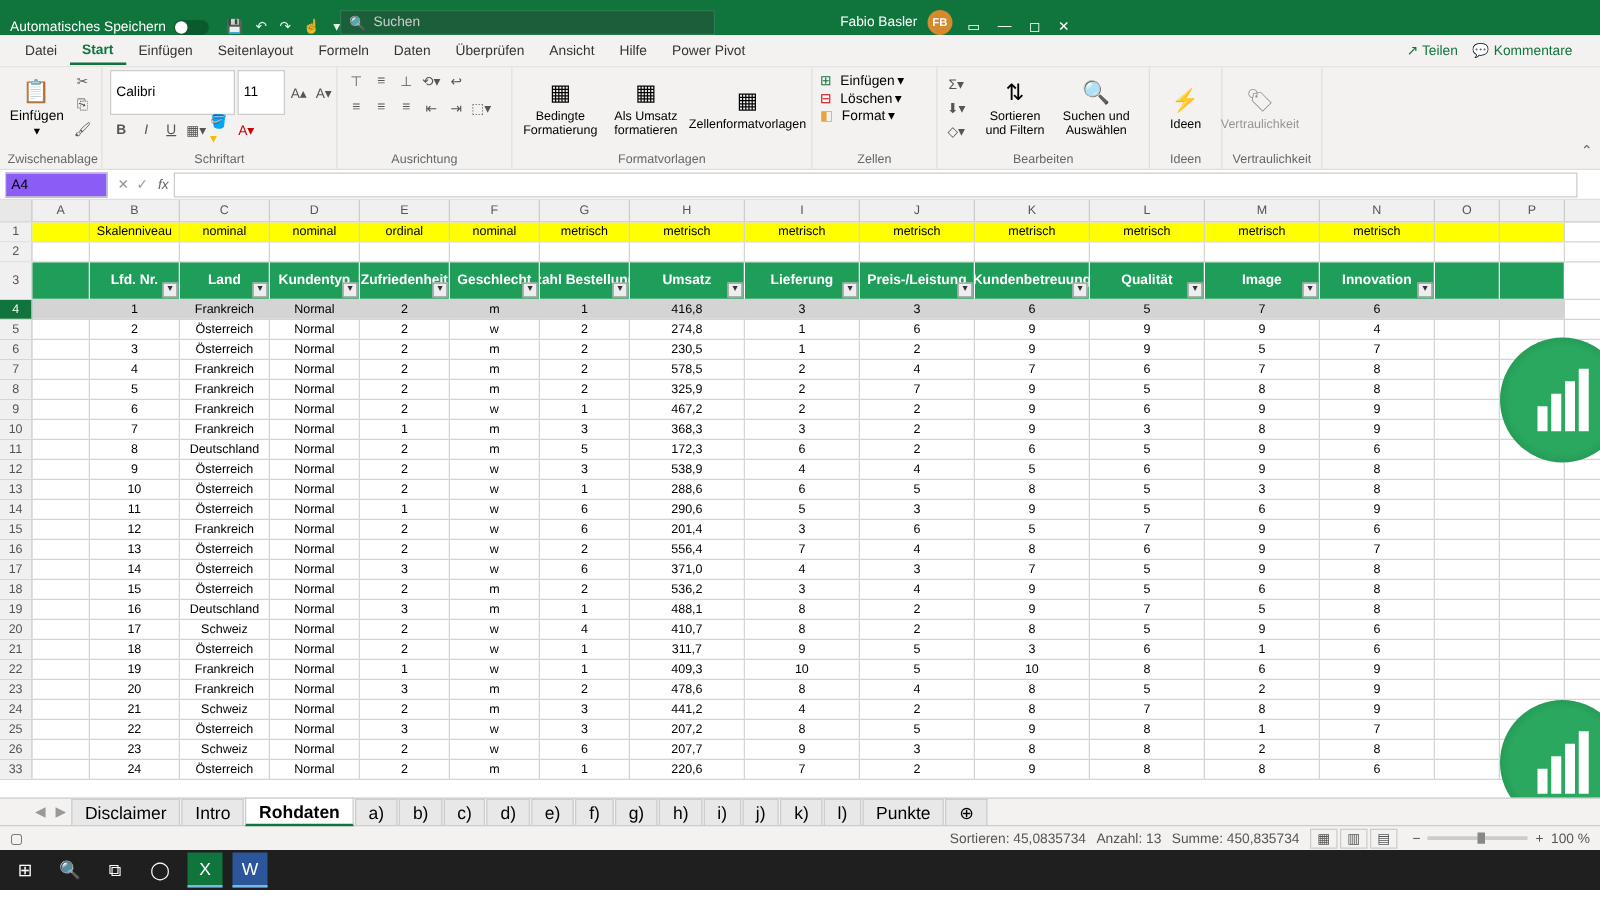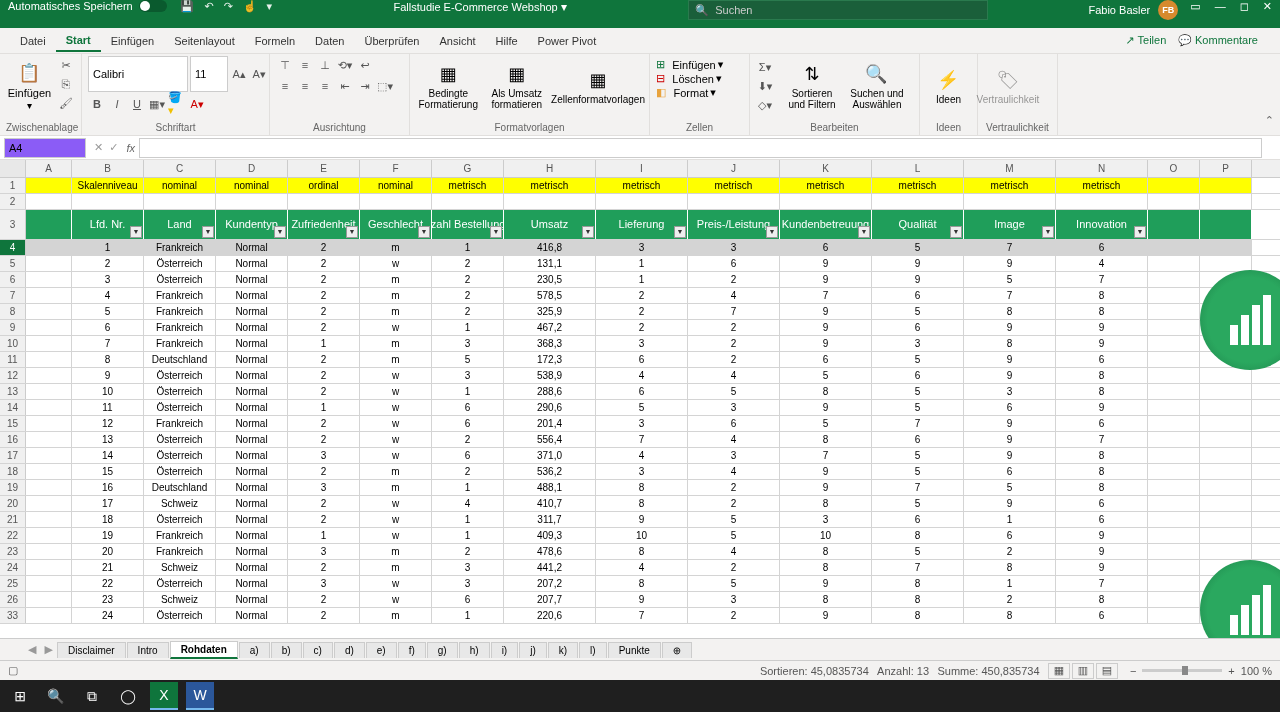--- a/index.html
+++ b/index.html
@@ -1,17 +1,17 @@
 <!DOCTYPE html>
 <html><head>
 <meta charset="utf-8">
 <style>
 *{margin:0;padding:0;box-sizing:border-box;font-family:"Segoe UI",Arial,sans-serif;font-size:11px;user-select:none}
 body{background:#fff;width:1280px;height:720px;overflow:hidden;position:relative}
-.titlebar{height:28px;background:#0f753c;display:flex;align-items:flex-start;color:#fff;padding:0 8px}
+.titlebar{height:28px;background:#0f753c;display:flex;align-items:flex-end;color:#fff;padding:0 8px}
 .titlebar .autosave{display:flex;align-items:center;gap:6px}
 .titlebar .toggle{width:28px;height:12px;background:#0a5a2e;border-radius:6px;position:relative}
 .titlebar .toggle::after{content:"";position:absolute;left:1px;top:1px;width:10px;height:10px;background:#fff;border-radius:50%}
 .titlebar .qat{display:flex;align-items:center;gap:10px;margin-left:14px}
 .titlebar .qat span{opacity:.9}
 .titlebar .title{flex:1;text-align:center;font-size:12px}
 .titlebar .search{width:300px;height:20px;background:#1a5f3a;border:1px solid #2a7a4e;display:flex;align-items:center;padding:0 6px;color:#ccc;gap:6px;margin-right:100px}
 .titlebar .user{display:flex;align-items:center;gap:8px}
 .titlebar .avatar{width:20px;height:20px;background:#d68a2e;border-radius:50%;display:flex;align-items:center;justify-content:center;font-size:9px;font-weight:bold}
 .titlebar .winbtns{display:flex;gap:14px;margin-left:14px}
@@ -45,26 +45,26 @@
 .corner{width:26px;border-right:1px solid #ccc;background:#e8e8e8}
 .ch{border-right:1px solid #ccc;text-align:center;color:#555;font-size:10px;line-height:18px}
 .rows{overflow:hidden}
 .row{display:flex;height:16px;border-bottom:1px solid #d4d4d4}
 .rh{width:26px;background:#f0f0f0;border-right:1px solid #ccc;text-align:center;color:#555;font-size:10px;line-height:16px}
 .cell{border-right:1px solid #d4d4d4;text-align:center;font-size:10px;line-height:16px;overflow:hidden;white-space:nowrap}
 .row.yellow .cell{background:#ffff00}
 .row.selected .rh{background:#0f753c;color:#fff}
 .row.selected .cell{background:#d4d4d4}
 .row.header{height:30px}
-.row.header .cell{background:#1f9e5a;color:#fff;font-weight:400;line-height:1.2;display:flex;align-items:center;justify-content:center;position:relative;font-size:10px;border-right:1px solid #fff}
+.row.header .cell{background:#1f9e5a;color:#fff;font-weight:700;line-height:1.2;display:flex;align-items:center;justify-content:center;position:relative;font-size:10px;border-right:1px solid #fff}
 .row.header .rh{line-height:30px}
 .filter-arrow{position:absolute;right:1px;bottom:1px;width:12px;height:12px;background:#eee;border:1px solid #999;font-size:7px;line-height:10px;color:#333}
 .tabs-bar{height:22px;background:#f3f2f1;border-top:1px solid #ccc;display:flex;align-items:center;padding-left:24px}
 .tabs-bar .nav{color:#999;margin:0 4px}
-.stab{padding:2px 10px;border:1px solid #ccc;border-bottom:none;background:#fff;margin-right:1px;font-size:10px;cursor:pointer}
+.stab{padding:2px 10px;border:1px solid #ccc;border-bottom:none;background:#fff;margin-right:1px;font-size:14px;cursor:pointer}
 .stab.active{background:#fff;border-bottom:2px solid #0f753c;font-weight:600}
 .stab.inactive{background:#e8e8e8}
 .statusbar{height:20px;background:#f3f2f1;border-top:1px solid #ccc;display:flex;align-items:center;padding:0 8px;font-size:10px;color:#555}
 .statusbar .spacer{flex:1}
 .statusbar .views{display:flex;gap:2px}
 .statusbar .vbtn{width:22px;height:16px;border:1px solid #ccc;display:flex;align-items:center;justify-content:center}
 .statusbar .zoom{margin-left:12px;display:flex;align-items:center;gap:6px}
 .statusbar .slider{width:80px;height:3px;background:#ccc;position:relative}
 .statusbar .slider::after{content:"";position:absolute;left:50%;top:-3px;width:6px;height:9px;background:#888}
 .taskbar{height:32px;background:#1f1f1f;display:flex;align-items:center;padding:0 6px;gap:8px}
@@ -83,21 +83,20 @@
     <span>Automatisches Speichern</span>
     <div class="toggle"></div>
   </div>
   <div class="qat">
     <span>💾</span>
     <span>↶</span>
     <span>↷</span>
     <span>☝</span>
     <span>▾</span>
   </div>
-  <div class="title"><span>Fallstudie E-Commerce Webshop</span> ▾</div>
   <div class="search">
     <span>🔍</span>
     <span>Suchen</span>
   </div>
   <div class="user">
     <span>Fabio Basler</span>
     <div class="avatar">FB</div>
   </div>
   <span style="margin-left:12px">▭</span>
   <div class="winbtns">
@@ -401,21 +400,21 @@
       </div>
       <div class="row ">
         <div class="rh">5</div>
         <div class="cell wA"></div>
         <div class="cell wB">2</div>
         <div class="cell wC">Österreich</div>
         <div class="cell wD">Normal</div>
         <div class="cell wE">2</div>
         <div class="cell wF">w</div>
         <div class="cell wG">2</div>
-        <div class="cell wH">131,1</div>
+        <div class="cell wH">274,8</div>
         <div class="cell wI">1</div>
         <div class="cell wJ">6</div>
         <div class="cell wK">9</div>
         <div class="cell wL">9</div>
         <div class="cell wM">9</div>
         <div class="cell wN">4</div>
         <div class="cell wO"></div>
         <div class="cell wP"></div>
       </div>
       <div class="row ">

